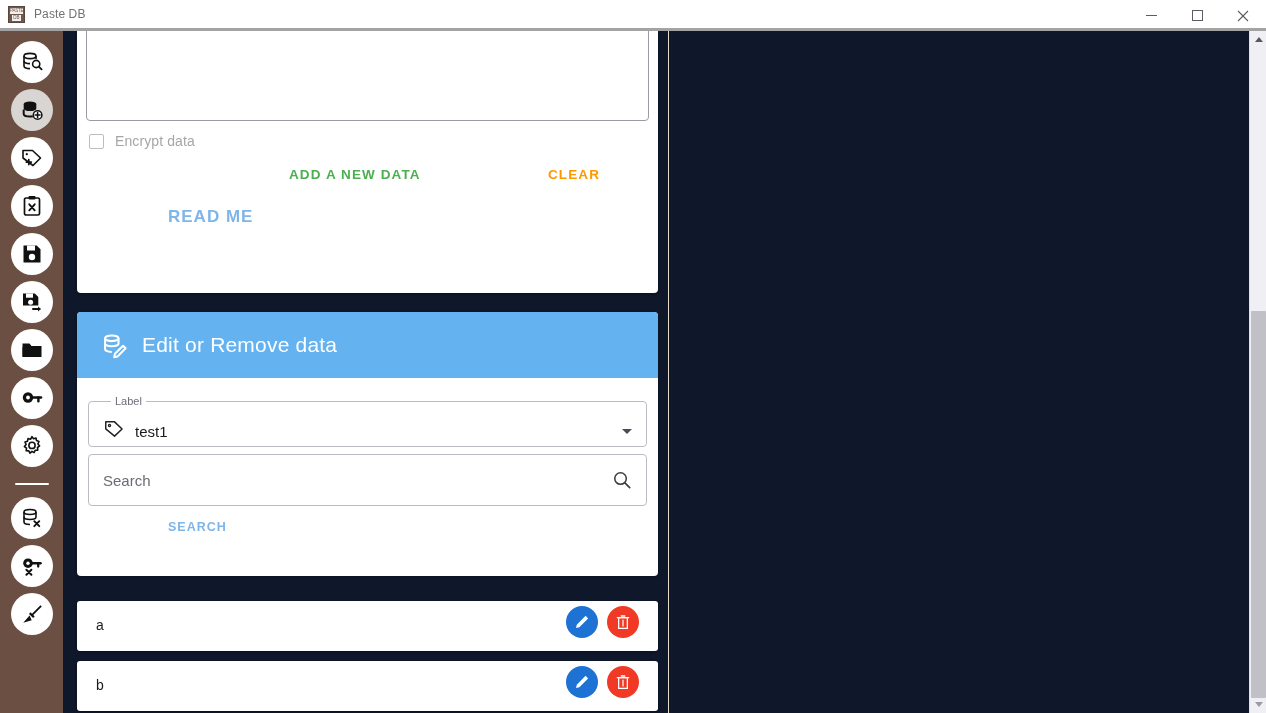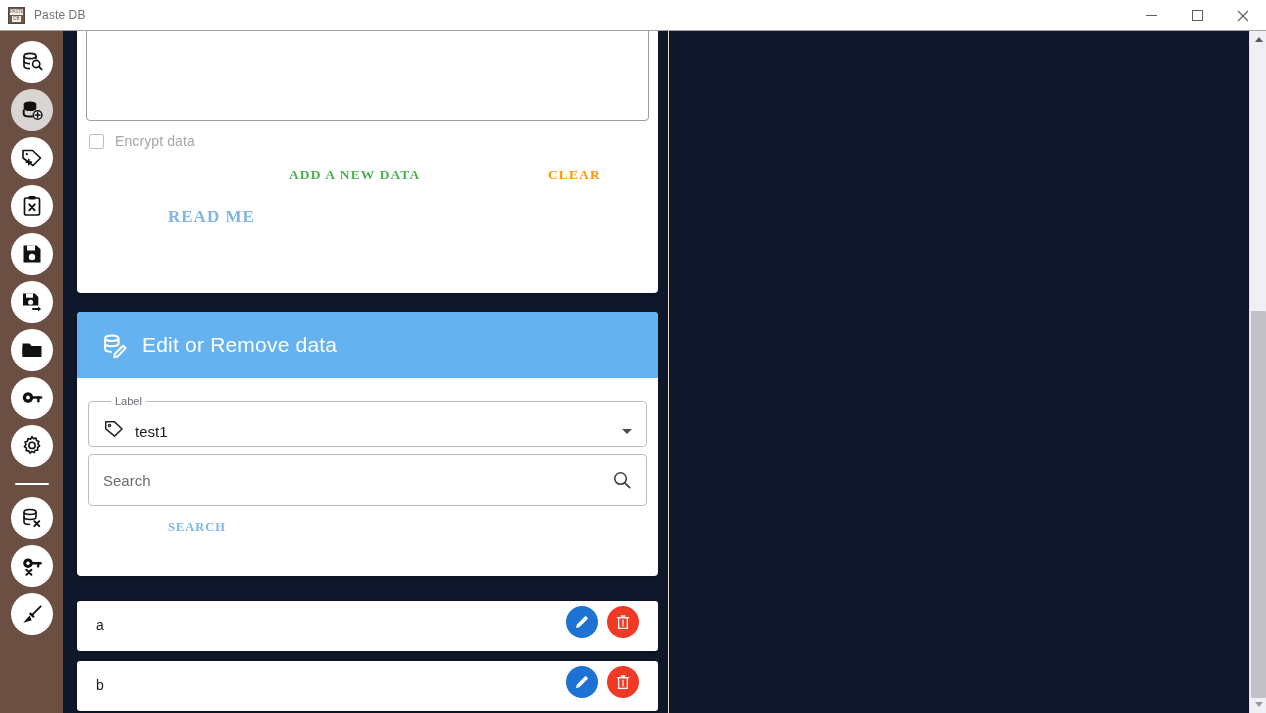--- a/index.html
+++ b/index.html
@@ -8,21 +8,21 @@
     overflow: hidden;
     font-family: "Liberation Sans", sans-serif;
     background: #ffffff;
   }
 
   
   #titlebar {
     position: absolute; top: 0; left: 0;
     width: 1266px; height: 31px;
     background: #ffffff;
-    border-bottom: 1px solid #a3a3a3;
+    border-bottom: 3px solid #a3a3a3;
     display: flex; align-items: center;
   }
   #app-icon {
     width: 17px; height: 17px;
     margin-left: 8px; margin-right: 9px;
     background: #6f574b;
     border: 1px solid #5a463c;
     position: relative;
     flex: none;
   }
@@ -134,21 +134,21 @@
     background: #fff;
     cursor: pointer;
   }
   .cbox-label { font-size: 14px; color: #a6a6a6; letter-spacing: .1px; }
 
   .flatbtn {
     position: absolute;
     font-size: 13.5px; font-weight: bold;
     letter-spacing: 1.1px;
     background: none; border: none; cursor: pointer;
-    font-family: Liberation Serif, serif;
+    font-family: Liberation Sans, sans-serif;
     padding: 6px 8px;
   }
   #btn-add { left: 204px; top: 380px; color: #4caf50; }
   #btn-clear { left: 463px; top: 380px; color: #ff9800; }
   #btn-readme {
     left: 83px; top: 420px; color: #7fb5e8;
     font-size: 17px; font-weight: bold; letter-spacing: 1px;
   }
 
   

